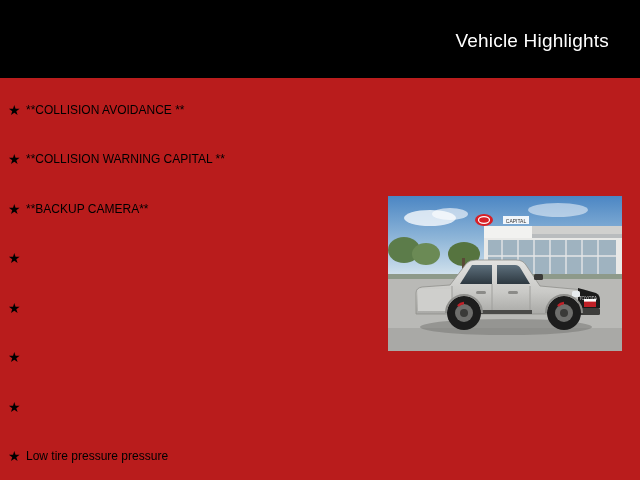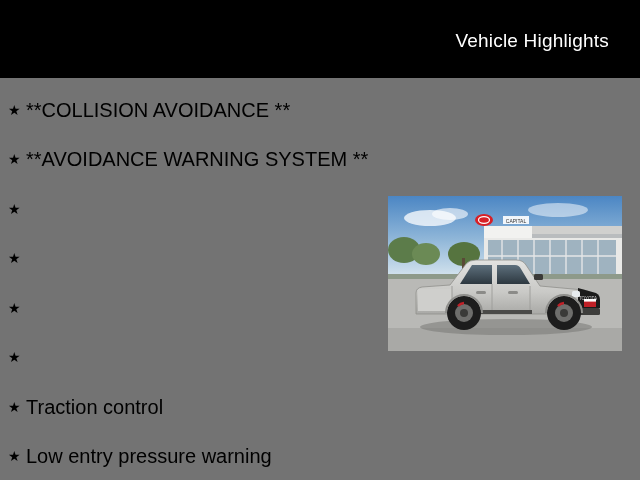--- a/index.html
+++ b/index.html
@@ -8,21 +8,21 @@
     padding: 0;
     width: 640px;
     height: 480px;
     background: #ffffff;
     font-family: "Liberation Sans", sans-serif;
   }
   #page {
     position: relative;
     width: 640px;
     height: 480px;
-    background: #737373;
+    background: #b91c1c;
     overflow: hidden;
   }
   
   .header {
     position: absolute;
     left: 0;
     top: 0;
     width: 640px;
     height: 78px;
     background: #000000;
@@ -56,21 +56,21 @@
   .bullet-star {
     width: 18px;
     flex: 0 0 18px;
     color: #000000;
     font-size: 14px;
     line-height: 14px;
     text-align: left;
   }
   .feature-label {
     color: #000000;
-    font-size: 20px;
+    font-size: 12px;
     line-height: 20px;
     white-space: nowrap;
   }
   
   .photo-frame {
     position: absolute;
     left: 388px;
     top: 196px;
     width: 234px;
     height: 155px;
@@ -96,41 +96,41 @@
     <div class="header-title">Vehicle Highlights</div>
   </div>
 
   <ul class="features">
     <li class="feature-item">
       <span class="bullet-star">★</span>
       <span class="feature-label">**COLLISION AVOIDANCE **</span>
     </li>
     <li class="feature-item">
       <span class="bullet-star">★</span>
-      <span class="feature-label">**AVOIDANCE WARNING SYSTEM **</span>
-    </li>
-    <li class="feature-item">
-      <span class="bullet-star">★</span>
-    </li>
-    <li class="feature-item">
-      <span class="bullet-star">★</span>
-    </li>
-    <li class="feature-item">
-      <span class="bullet-star">★</span>
-    </li>
-    <li class="feature-item">
-      <span class="bullet-star">★</span>
-    </li>
-    <li class="feature-item">
-      <span class="bullet-star">★</span>
-      <span class="feature-label">Traction control</span>
-    </li>
-    <li class="feature-item">
-      <span class="bullet-star">★</span>
-      <span class="feature-label">Low entry pressure warning</span>
+      <span class="feature-label">**COLLISION WARNING CAPITAL **</span>
+    </li>
+    <li class="feature-item">
+      <span class="bullet-star">★</span>
+      <span class="feature-label">**BACKUP CAMERA**</span>
+    </li>
+    <li class="feature-item">
+      <span class="bullet-star">★</span>
+    </li>
+    <li class="feature-item">
+      <span class="bullet-star">★</span>
+    </li>
+    <li class="feature-item">
+      <span class="bullet-star">★</span>
+    </li>
+    <li class="feature-item">
+      <span class="bullet-star">★</span>
+    </li>
+    <li class="feature-item">
+      <span class="bullet-star">★</span>
+      <span class="feature-label">Low tire pressure pressure</span>
     </li>
   </ul>
 
   <div class="photo-frame">
     <svg class="photo" viewBox="0 0 234 155" preserveAspectRatio="none">
       <defs>
         <linearGradient id="skyGrad" x1="0" y1="0" x2="0" y2="1">
           <stop offset="0%" stop-color="#4b86c4"></stop>
           <stop offset="55%" stop-color="#8fb6d8"></stop>
           <stop offset="100%" stop-color="#cfe0ec"></stop>

